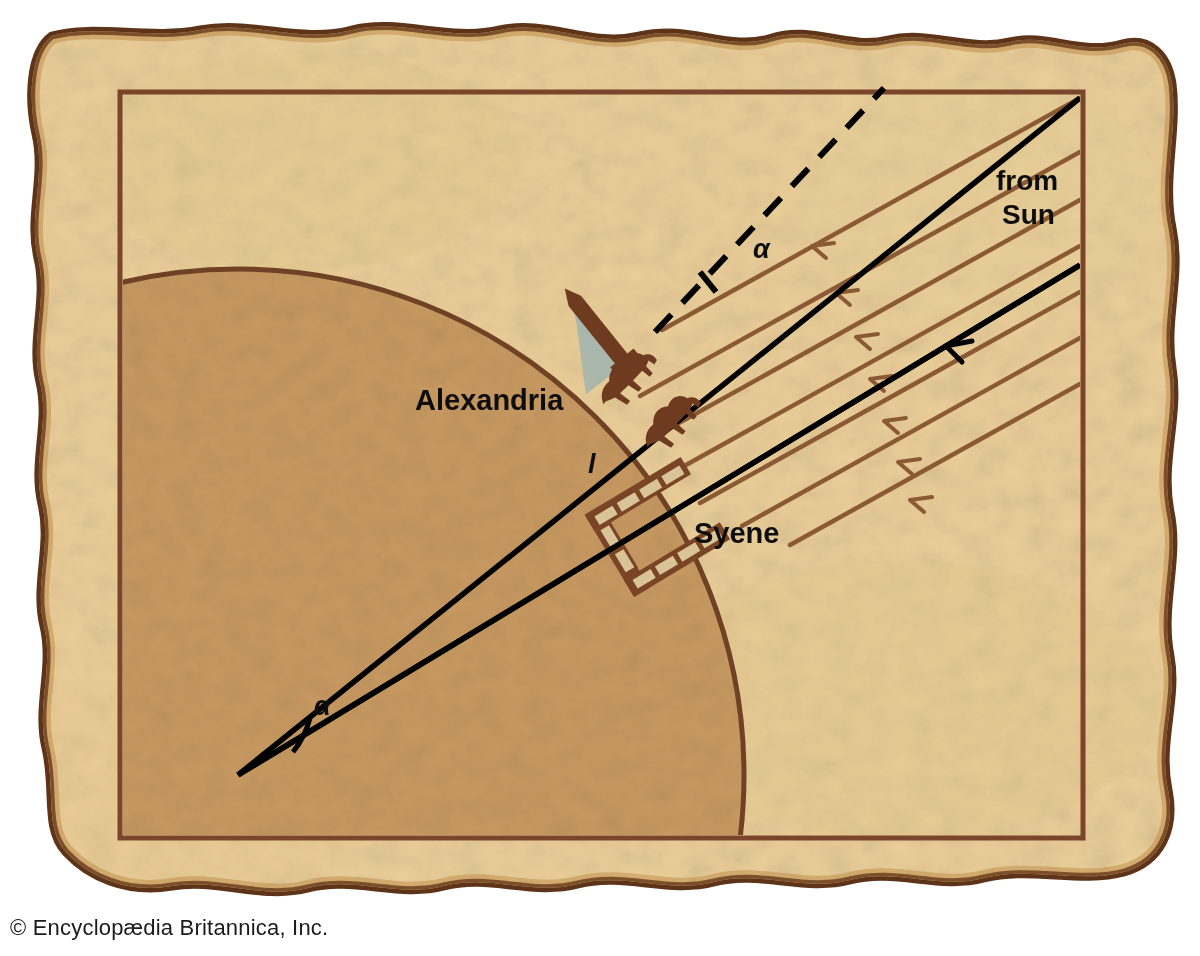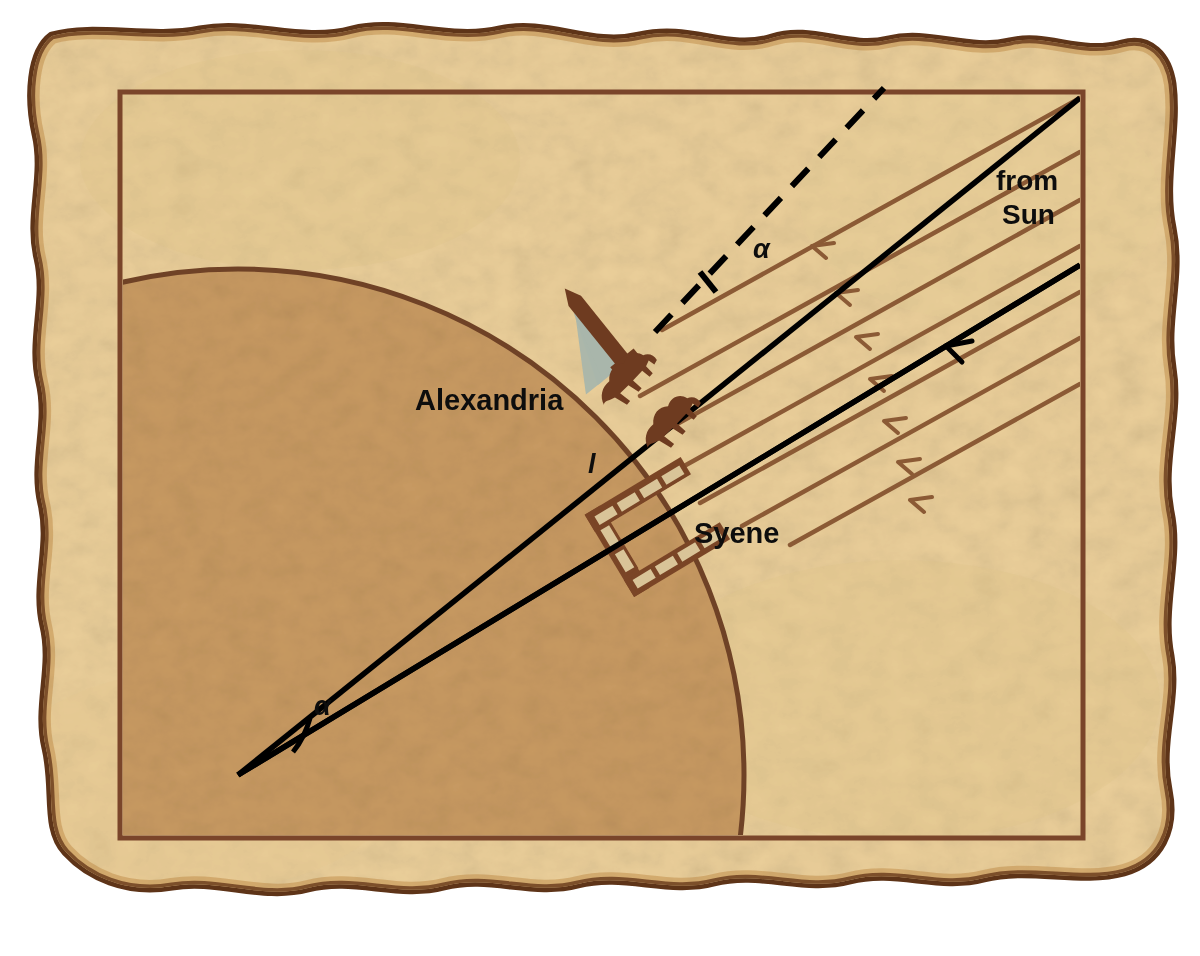--- a/index.html
+++ b/index.html
@@ -253,14 +253,15 @@
 
           <text class="lbl" x="753" y="258" font-size="27" font-style="italic">α</text>
 
           <text class="lbl" x="314" y="715" font-size="27" font-style="italic">α</text>
 
         </g>
       </g>
     </svg>
   </div>
 
+  <div id="caption">© Encyclopædia Britannica, Inc.</div>
 
 </div>
 
 </body></html>

